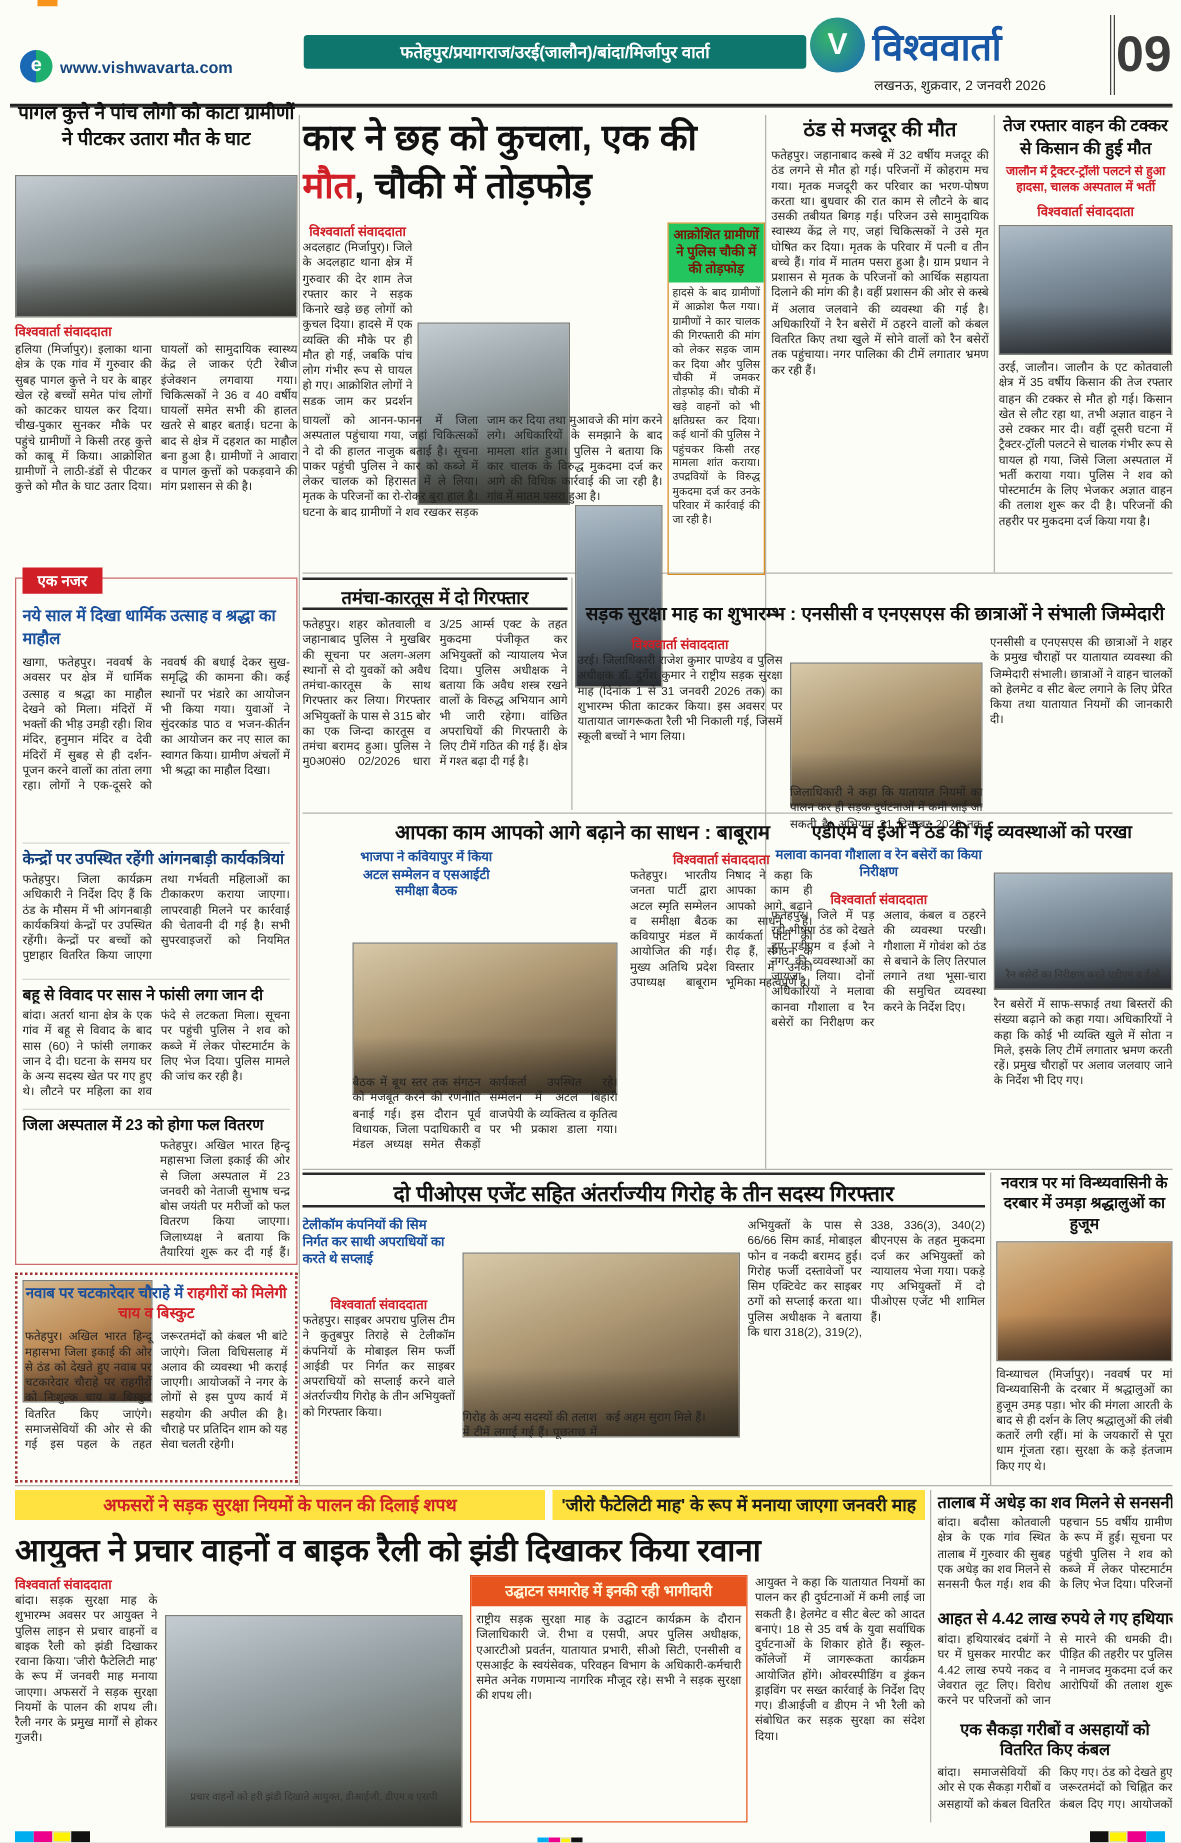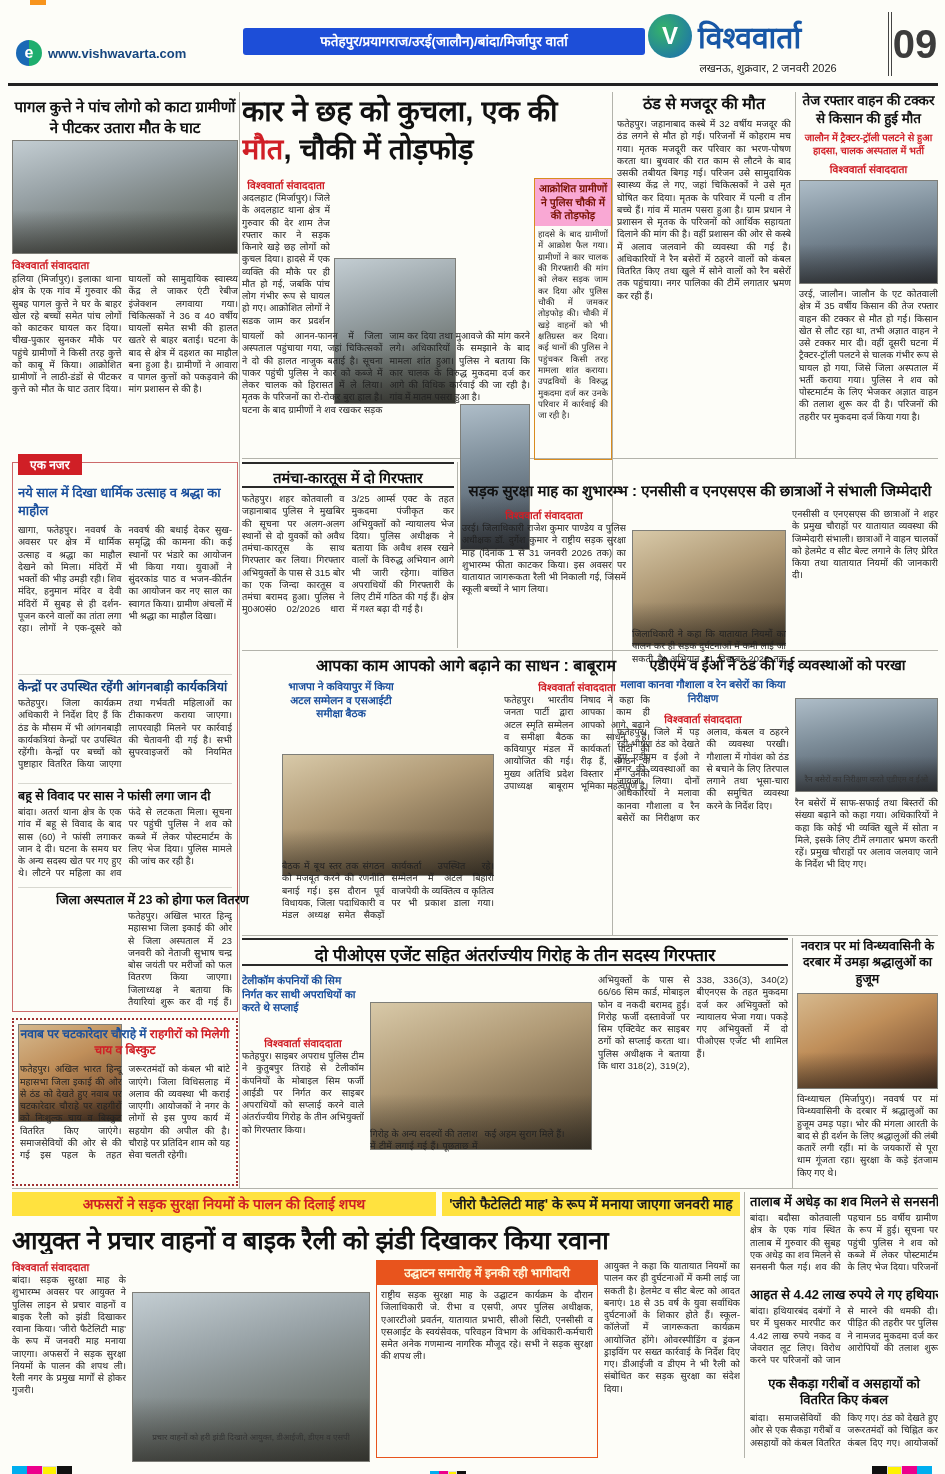--- a/index.html
+++ b/index.html
@@ -20,72 +20,72 @@
   .photo::after { content:""; position:absolute; left:0; right:0; bottom:0; height:38%;
                   background:linear-gradient(0deg,rgba(25,22,18,.5),rgba(25,22,18,0)); }
   .caption { font-size:8.2px; line-height:1.25; color:#333; text-align:center; }
   .rule-v { background:#b3b3ab; width:1px; }
   .rule-h { background:#b3b3ab; height:1px; }
   .lite-h { background:#d8d8d0; height:1px; }
   .sub-blue { color:#1a4f9c; font-weight:bold; }
   .sub-red  { color:#d01f26; font-weight:bold; }
   .ruled { border-top:2px solid #2a2a2a; border-bottom:2px solid #2a2a2a; padding:3px 0; }
   .strip { background:#ffe23f; font-weight:bold; font-size:14px; text-align:center; line-height:24px; overflow:hidden; white-space:nowrap; }
-  .orangebox-h { background:#f9a8d4; color:#7a1406; font-weight:bold; font-size:10.5px; text-align:center; padding:3px 2px; line-height:1.3; }
+  .orangebox-h { background:#22c55e; color:#7a1406; font-weight:bold; font-size:10.5px; text-align:center; padding:3px 2px; line-height:1.3; }
   .orangebox2-h { background:#e8541d; color:#fff7d8; font-weight:bold; font-size:12px; text-align:center; line-height:24px; overflow:hidden; }
   .regmark { width:15px; height:9px; display:inline-block; }
   .eknazar-tab { background:#d01f26; color:#fff; font-weight:bold; font-size:12px; padding:2px 12px; }
   .nawab-box { border:2px dotted #a03333; }
 </style>
 </head>
 <body>
 
 <div id="paper">
 
   <div class="abs" style="left:30px;top:0;width:16px;height:5px;background:#f7941d;"></div>
 
   <div class="abs" style="left:0;top:0;width:945px;height:88px;">
     <div class="abs" style="left:16px;top:40px;width:26px;height:26px;border-radius:50%;background:conic-gradient(#1eae6e 0 50%,#1a69b5 50% 100%);color:#fff;font-weight:bold;font-size:16px;text-align:center;line-height:26px;">e</div>
     <div class="abs hl" style="left:48px;top:46px;font-size:13px;color:#16467f;">www.vishwavarta.com</div>
-    <div class="abs" style="left:243px;top:28px;width:402px;height:27px;background:#1d4ed8;color:#fff;font-weight:bold;font-size:13.5px;text-align:center;line-height:27px;border-radius:3px;overflow:hidden;white-space:nowrap;">फतेहपुर/प्रयागराज/उरई(जालौन)/बांदा/मिर्जापुर वार्ता</div>
+    <div class="abs" style="left:243px;top:28px;width:402px;height:27px;background:#0f766e;color:#fff;font-weight:bold;font-size:13.5px;text-align:center;line-height:27px;border-radius:3px;overflow:hidden;white-space:nowrap;">फतेहपुर/प्रयागराज/उरई(जालौन)/बांदा/मिर्जापुर वार्ता</div>
     <div class="abs" style="left:648px;top:14px;width:44px;height:44px;border-radius:50%;background:radial-gradient(circle at 35% 35%,#35b36a,#1a69b5);color:#fff;font-weight:bold;font-size:24px;text-align:center;line-height:44px;">V</div>
     <div class="abs hl" style="left:698px;top:16px;font-size:30px;color:#1757a6;">विश्ववार्ता</div>
     <div class="abs" style="left:648px;top:60px;width:240px;font-size:11px;color:#222;text-align:center;">लखनऊ, शुक्रवार, 2 जनवरी 2026</div>
     <div class="abs hl" style="left:888px;top:12px;width:50px;height:64px;border-left:4px double #444;font-size:40px;color:#3c3c3c;text-align:center;line-height:64px;">09</div>
     <div class="abs" style="left:8px;top:83px;width:930px;height:3px;border-top:2px solid #222;border-bottom:1px solid #222;"></div>
   </div>
 
   <div class="abs rule-v" style="left:239px;top:92px;height:1096px;"></div>
   <div class="abs rule-v" style="left:612px;top:92px;height:843px;"></div>
   <div class="abs rule-v" style="left:795px;top:92px;height:366px;"></div>
   <div class="abs rule-v" style="left:457px;top:462px;height:186px;"></div>
   <div class="abs rule-v" style="left:792px;top:938px;height:250px;"></div>
   <div class="abs rule-v" style="left:744px;top:1192px;height:266px;"></div>
   <div class="abs rule-h" style="left:242px;top:458px;width:696px;"></div>
   <div class="abs rule-h" style="left:242px;top:650px;width:696px;"></div>
   <div class="abs rule-h" style="left:242px;top:935px;width:696px;"></div>
   <div class="abs rule-h" style="left:12px;top:1188px;width:926px;"></div>
 
-  <div class="abs hl ctr" style="left:12px;top:96px;width:226px;height:42px;font-size:15px;line-height:1.4;overflow:hidden;">पागल कुत्ते ने पांच लोगो को काटा ग्रामीणों ने पीटकर उतारा मौत के घाट</div>
+  <div class="abs hl ctr" style="left:12px;top:80px;width:226px;height:42px;font-size:15px;line-height:1.4;overflow:hidden;">पागल कुत्ते ने पांच लोगो को काटा ग्रामीणों ने पीटकर उतारा मौत के घाट</div>
   <div class="abs photo ph-a" style="left:12px;top:140px;width:226px;height:114px;"></div>
   <div class="abs byline" style="left:12px;top:258px;width:226px;text-align:left;">विश्ववार्ता संवाददाता</div>
   <div class="abs body c2" style="left:12px;top:273px;width:226px;height:182px;">हलिया (मिर्जापुर)। इलाका थाना क्षेत्र के एक गांव में गुरुवार की सुबह पागल कुत्ते ने घर के बाहर खेल रहे बच्चों समेत पांच लोगों को काटकर घायल कर दिया। चीख-पुकार सुनकर मौके पर पहुंचे ग्रामीणों ने किसी तरह कुत्ते को काबू में किया। आक्रोशित ग्रामीणों ने लाठी-डंडों से पीटकर कुत्ते को मौत के घाट उतार दिया। घायलों को सामुदायिक स्वास्थ्य केंद्र ले जाकर एंटी रेबीज इंजेक्शन लगवाया गया। चिकित्सकों ने 36 व 40 वर्षीय घायलों समेत सभी की हालत खतरे से बाहर बताई। घटना के बाद से क्षेत्र में दहशत का माहौल बना हुआ है। ग्रामीणों ने आवारा व पागल कुत्तों को पकड़वाने की मांग प्रशासन से की है।</div>
 
   <div class="abs" style="left:12px;top:462px;width:226px;height:550px;border:1px solid #cc6a6a;"></div>
   <div class="abs eknazar-tab" style="left:18px;top:454px;">एक नजर</div>
   <div class="abs hl" style="left:18px;top:484px;width:214px;height:36px;font-size:13px;color:#1a4f9c;line-height:1.35;overflow:hidden;">नये साल में दिखा धार्मिक उत्साह व श्रद्धा का माहौल</div>
   <div class="abs body c2" style="left:18px;top:524px;width:214px;height:146px;">खागा, फतेहपुर। नववर्ष के अवसर पर क्षेत्र में धार्मिक उत्साह व श्रद्धा का माहौल देखने को मिला। मंदिरों में भक्तों की भीड़ उमड़ी रही। शिव मंदिर, हनुमान मंदिर व देवी मंदिरों में सुबह से ही दर्शन-पूजन करने वालों का तांता लगा रहा। लोगों ने एक-दूसरे को नववर्ष की बधाई देकर सुख-समृद्धि की कामना की। कई स्थानों पर भंडारे का आयोजन भी किया गया। युवाओं ने सुंदरकांड पाठ व भजन-कीर्तन का आयोजन कर नए साल का स्वागत किया। ग्रामीण अंचलों में भी श्रद्धा का माहौल दिखा।</div>
   <div class="abs lite-h" style="left:18px;top:674px;width:214px;"></div>
   <div class="abs hl" style="left:18px;top:678px;width:214px;height:16px;font-size:12.5px;color:#123f7c;overflow:hidden;white-space:nowrap;">केन्द्रों पर उपस्थित रहेंगी आंगनबाड़ी कार्यकत्रियां</div>
   <div class="abs body c2" style="left:18px;top:697px;width:214px;height:82px;">फतेहपुर। जिला कार्यक्रम अधिकारी ने निर्देश दिए हैं कि ठंड के मौसम में भी आंगनबाड़ी कार्यकत्रियां केन्द्रों पर उपस्थित रहेंगी। केन्द्रों पर बच्चों को पुष्टाहार वितरित किया जाएगा तथा गर्भवती महिलाओं का टीकाकरण कराया जाएगा। लापरवाही मिलने पर कार्रवाई की चेतावनी दी गई है। सभी सुपरवाइजरों को नियमित निरीक्षण कर रिपोर्ट देने के निर्देश दिए गए हैं।</div>
   <div class="abs lite-h" style="left:18px;top:783px;width:214px;"></div>
   <div class="abs hl" style="left:18px;top:787px;width:214px;height:16px;font-size:12.5px;overflow:hidden;white-space:nowrap;">बहू से विवाद पर सास ने फांसी लगा जान दी</div>
   <div class="abs body c2" style="left:18px;top:806px;width:214px;height:78px;">बांदा। अतर्रा थाना क्षेत्र के एक गांव में बहू से विवाद के बाद सास (60) ने फांसी लगाकर जान दे दी। घटना के समय घर के अन्य सदस्य खेत पर गए हुए थे। लौटने पर महिला का शव फंदे से लटकता मिला। सूचना पर पहुंची पुलिस ने शव को कब्जे में लेकर पोस्टमार्टम के लिए भेज दिया। पुलिस मामले की जांच कर रही है।</div>
   <div class="abs lite-h" style="left:18px;top:887px;width:214px;"></div>
-  <div class="abs hl" style="left:18px;top:891px;width:214px;height:16px;font-size:12.5px;overflow:hidden;white-space:nowrap;margin-left:38px;">जिला अस्पताल में 23 को होगा फल वितरण</div>
+  <div class="abs hl" style="left:18px;top:891px;width:214px;height:16px;font-size:12.5px;overflow:hidden;white-space:nowrap;">जिला अस्पताल में 23 को होगा फल वितरण</div>
   <div class="abs photo ph-d" style="left:18px;top:910px;width:104px;height:98px;"></div>
   <div class="abs body" style="left:128px;top:910px;width:104px;height:98px;">फतेहपुर। अखिल भारत हिन्दू महासभा जिला इकाई की ओर से जिला अस्पताल में 23 जनवरी को नेताजी सुभाष चन्द्र बोस जयंती पर मरीजों को फल वितरण किया जाएगा। जिलाध्यक्ष ने बताया कि तैयारियां शुरू कर दी गई हैं। पदाधिकारियों को जिम्मेदारियां सौंपी गई हैं। इस अवसर पर महासभा के जिला प्रभारी, नगर अध्यक्ष, महिला मोर्चा समेत अनेक पदाधिकारी उपस्थित रहेंगे।</div>
 
   <div class="abs nawab-box" style="left:12px;top:1018px;width:226px;height:168px;padding:6px;">
     <div style="text-align:center;font-size:12px;line-height:1.35;">
       <span class="sub-blue">नवाब पर चटकारेदार चौराहे में</span>
       <span class="sub-red">राहगीरों को मिलेगी चाय व बिस्कुट</span>
     </div>
     <div class="body c2" style="margin-top:5px;height:116px;">फतेहपुर। अखिल भारत हिन्दू महासभा जिला इकाई की ओर से ठंड को देखते हुए नवाब पर चटकारेदार चौराहे पर राहगीरों को निःशुल्क चाय व बिस्कुट वितरित किए जाएंगे। समाजसेवियों की ओर से की गई इस पहल के तहत जरूरतमंदों को कंबल भी बांटे जाएंगे। जिला विधिसलाह में अलाव की व्यवस्था भी कराई जाएगी। आयोजकों ने नगर के लोगों से इस पुण्य कार्य में सहयोग की अपील की है। चौराहे पर प्रतिदिन शाम को यह सेवा चलती रहेगी।</div>
   </div>

